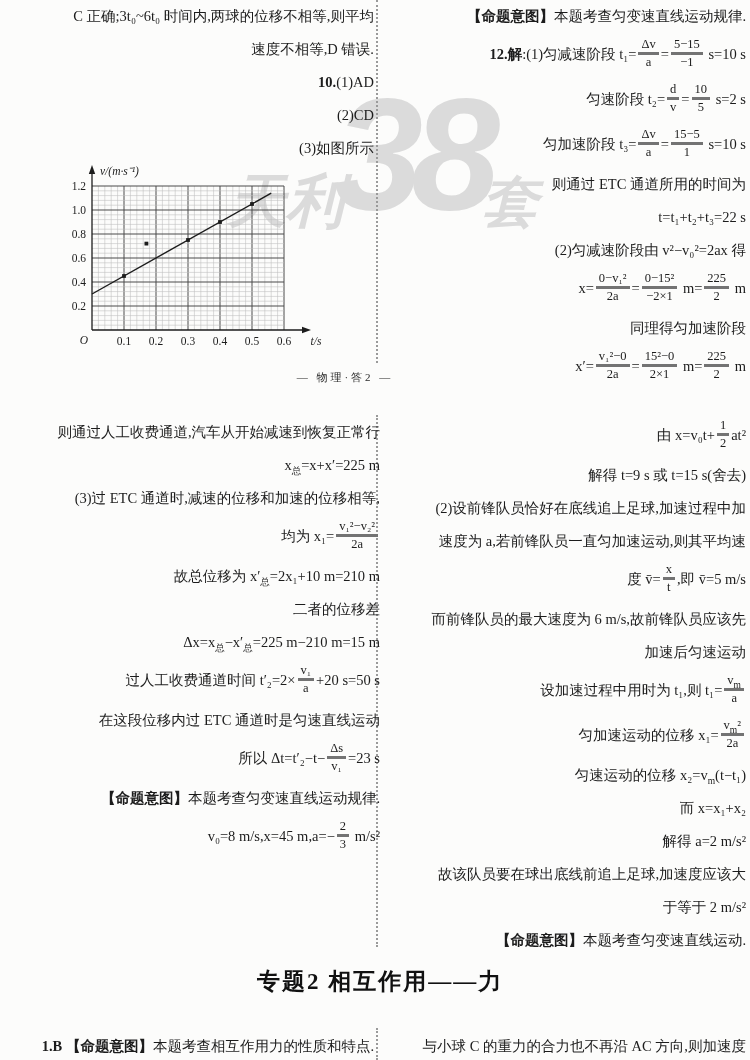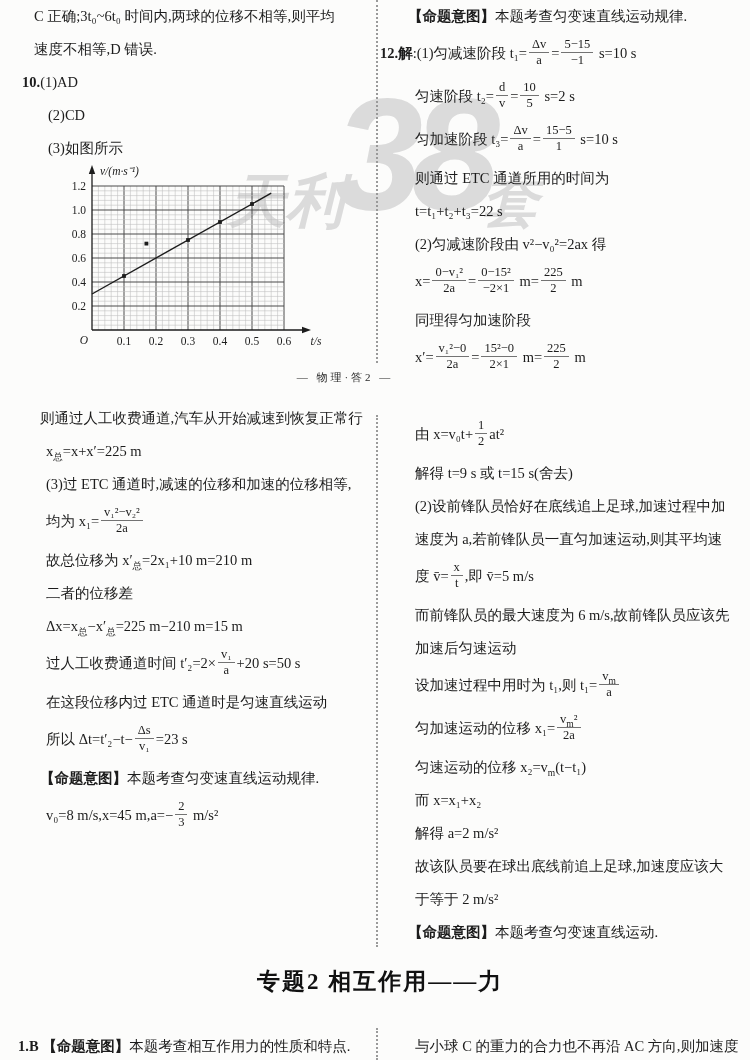--- a/index.html
+++ b/index.html
@@ -5,38 +5,38 @@
   html,body{margin:0;padding:0;}
   body{
     width:750px;height:1060px;position:relative;overflow:hidden;
     background:#fcfcfb;color:#1c1c1c;
     font-family:"Liberation Serif","DejaVu Serif",serif;
     font-size:14.5px;
   }
   .col{position:absolute;z-index:2;}
   .line{
     line-height:21px;min-height:21px;margin:0 0 12px 0;
-    white-space:nowrap;padding-left:6px;
+    white-space:nowrap;padding-left:6px;text-align:right;
   }
   .line span{white-space:pre;}
   .line.flush{padding-left:0;}
   .line.sub1{padding-left:14px;}
   .line.num{padding-left:0;margin-left:-12px;}
   .line.intent{padding-left:0;}
   .col-right .line{padding-left:35px;}
   .col-right .line.intent{padding-left:28px;}
   .col-right .line.num{padding-left:0;margin-left:0;}
   b{font-weight:bold;}
   sub{font-size:9.5px;line-height:0;}
   .frac{
     display:inline-flex;flex-direction:column;align-items:center;
     vertical-align:middle;margin:0 2px;font-size:12.5px;line-height:1.2;
     transform:translateY(-2px);
   }
-  .fnum{display:block;border-bottom:1px solid #737373;padding:0 3px;}
+  .fnum{display:block;border-bottom:3px solid #737373;padding:0 3px;}
   .fden{display:block;padding:0 3px;}
   .divider{position:absolute;z-index:1;width:0;border-left:2px dotted #9a9a9a;}
   #divider-top{left:376px;top:0;height:363px;}
   #divider-mid{left:376px;top:415px;height:532px;}
   #divider-bot{left:376px;top:1028px;height:32px;}
   .footer{
     position:absolute;z-index:2;top:370px;left:0;width:690px;
     text-align:center;font-size:11px;letter-spacing:3px;color:#2a2a2a;
   }
   .section-heading{
@@ -173,21 +173,21 @@
     <div class="line"><span>则通过 ETC 通道所用的时间为</span></div>
     <div class="line"><span>t=t₁+t₂+t₃=22 s</span></div>
     <div class="line"><span>(2)匀减速阶段由 v²−v₀²=2ax 得</span></div>
     <div class="line"><span>x=</span><span class="frac"><span class="fnum"><span>0−v₁²</span></span><span class="fden"><span>2a</span></span></span><span>=</span><span class="frac"><span class="fnum"><span>0−15²</span></span><span class="fden"><span>−2×1</span></span></span><span> m=</span><span class="frac"><span class="fnum"><span>225</span></span><span class="fden"><span>2</span></span></span><span> m</span></div>
     <div class="line"><span>同理得匀加速阶段</span></div>
     <div class="line"><span>x′=</span><span class="frac"><span class="fnum"><span>v₁²−0</span></span><span class="fden"><span>2a</span></span></span><span>=</span><span class="frac"><span class="fnum"><span>15²−0</span></span><span class="fden"><span>2×1</span></span></span><span> m=</span><span class="frac"><span class="fnum"><span>225</span></span><span class="fden"><span>2</span></span></span><span> m</span></div>
   </div>
 
 <div class="footer">— 物理·答2 —</div>
 
-<div class="col col-left" style="left:40px;top:408px;width:340px;">
+<div class="col col-left" style="left:40px;top:422px;width:340px;">
     <div class="line flush"><span>则通过人工收费通道,汽车从开始减速到恢复正常行</span></div>
     <div class="line"><span>x</span><sub>总</sub><span>=x+x′=225 m</span></div>
     <div class="line"><span>(3)过 ETC 通道时,减速的位移和加速的位移相等,</span></div>
     <div class="line"><span>均为 x₁=</span><span class="frac"><span class="fnum"><span>v₁²−v₂²</span></span><span class="fden"><span>2a</span></span></span></div>
     <div class="line"><span>故总位移为 x′</span><sub>总</sub><span>=2x₁+10 m=210 m</span></div>
     <div class="line"><span>二者的位移差</span></div>
     <div class="line"><span>Δx=x</span><sub>总</sub><span>−x′</span><sub>总</sub><span>=225 m−210 m=15 m</span></div>
     <div class="line"><span>过人工收费通道时间 t′₂=2×</span><span class="frac"><span class="fnum"><span>v₁</span></span><span class="fden"><span>a</span></span></span><span>+20 s=50 s</span></div>
     <div class="line"><span>在这段位移内过 ETC 通道时是匀速直线运动</span></div>
     <div class="line"><span>所以 Δt=t′₂−t−</span><span class="frac"><span class="fnum"><span>Δs</span></span><span class="fden"><span>v₁</span></span></span><span>=23 s</span></div>

